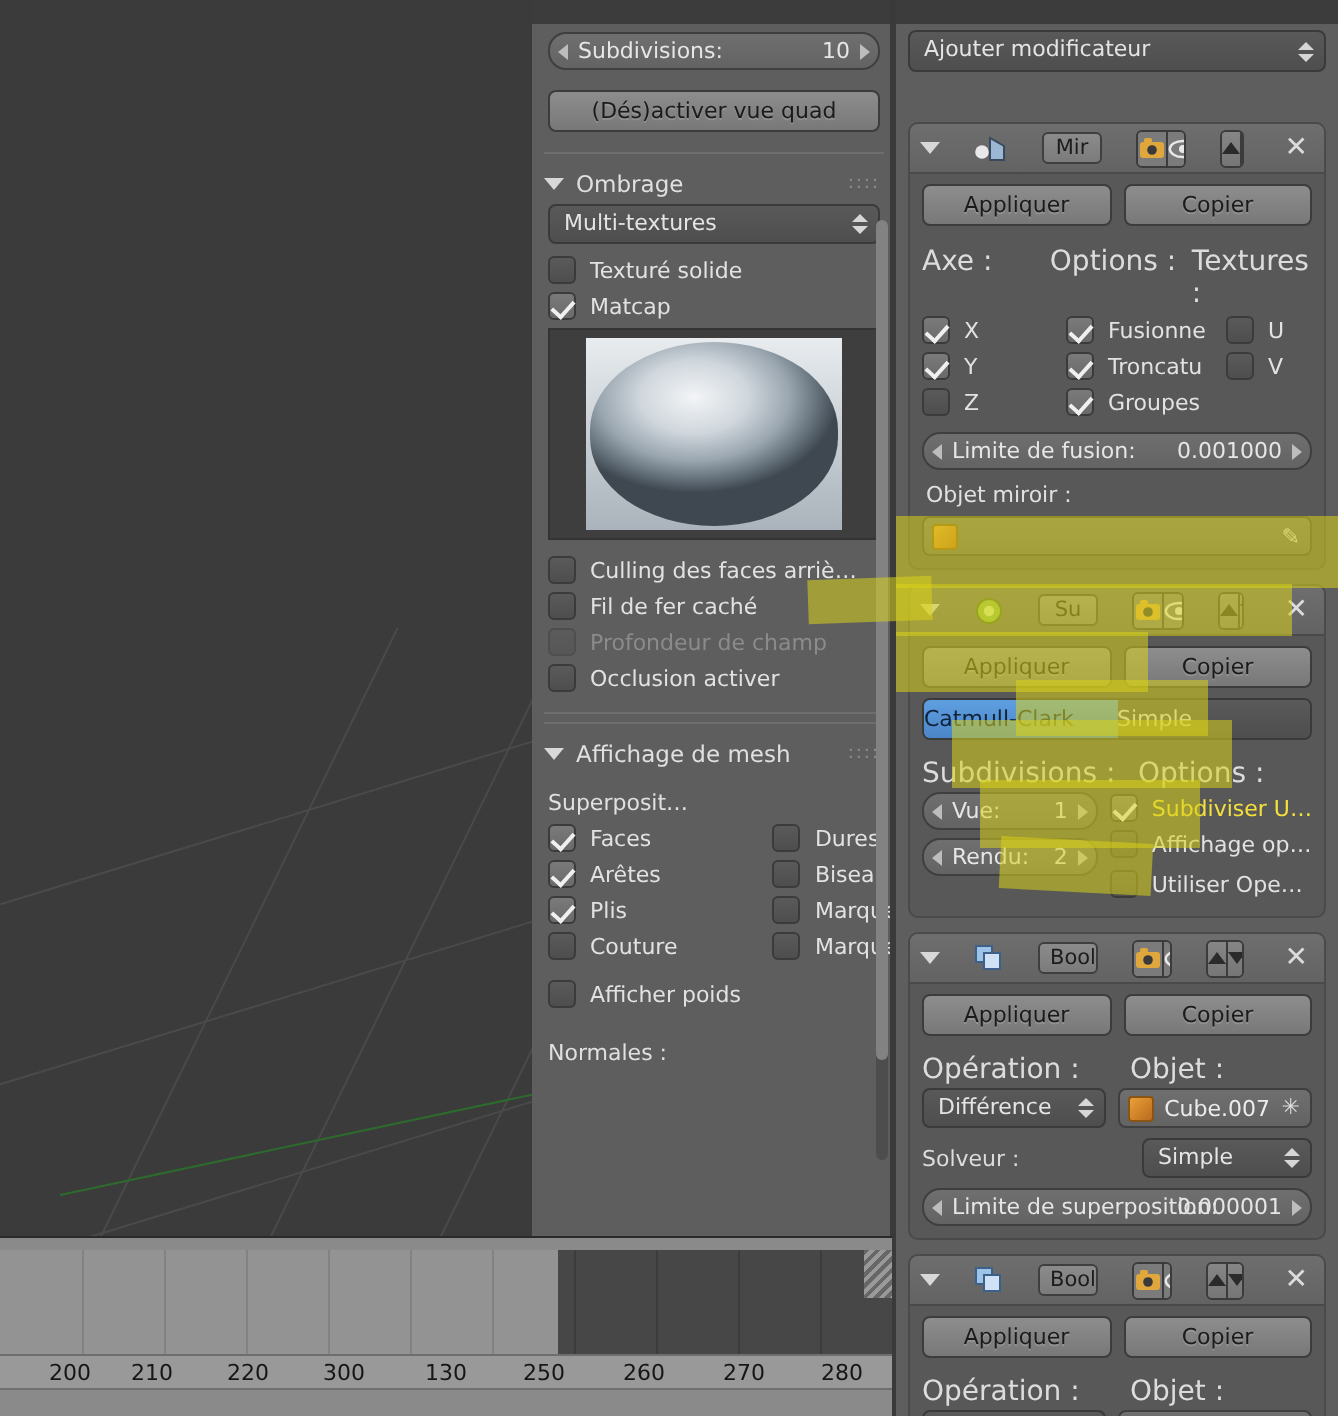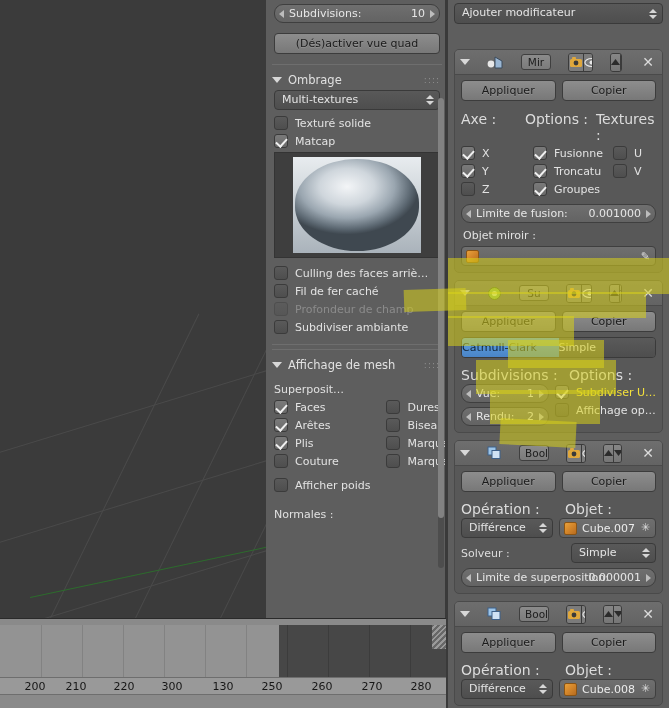--- a/index.html
+++ b/index.html
@@ -40,21 +40,21 @@
   }
   .tl-bottom { position: absolute; left: 0; top: 76px; width: 446px; height: 14px; background: #8a8a8a; }
   .corner-grip {
     position: absolute; right: 0; top: 0; width: 14px; height: 24px;
     background: repeating-linear-gradient(135deg,#6d6d6d 0 2px,#a8a8a8 2px 4px);
     opacity: .85;
   }
 
   
   .col {
-    position: absolute; top: 0; background: #5e5e5e; overflow: hidden;
+    position: absolute; top: 12px; background: #5e5e5e; overflow: hidden;
   }
   .col-left  { left: 266px; width: 182px; height: 618px; }
   .col-right { left: 448px; width: 221px; height: 708px; background: #5e5e5e; }
 
   .vsep { position: absolute; top: 0; width: 3px; height: 100%; background: #3a3a3a; }
 
   
   .row { margin: 0 8px 4px 8px; }
   .btn {
     background: linear-gradient(#8d8d8d,#787878);
@@ -245,21 +245,21 @@
     <div class="cbrow">
       <span class="cb"></span>
       <span class="cblabel">Fil de fer caché</span>
     </div>
     <div class="cbrow">
       <span class="cb" style="opacity:.45"></span>
       <span class="cblabel dim">Profondeur de champ</span>
     </div>
     <div class="cbrow">
       <span class="cb"></span>
-      <span class="cblabel">Subdiviser ambiante</span>
+      <span class="cblabel">Occlusion activer</span>
     </div>
 
     <div class="hr" style="margin-top:8px;"></div>
 
 
     <div class="hr"></div>
 
     <div class="sechdr">
       <span class="tri down"></span>
       <span>Affichage de mesh</span>
@@ -548,20 +548,24 @@
           </div>
         </div>
         <div style="flex:1">
           <div class="cbrow" style="padding:1px 0">
             <span class="cb on"></span>
             <span class="cblabel amber">Subdiviser U…</span>
           </div>
           <div class="cbrow" style="padding:3px 0">
             <span class="cb"></span>
             <span class="cblabel">Affichage op…</span>
+          </div>
+          <div class="cbrow" style="padding:3px 0">
+            <span class="cb"></span>
+            <span class="cblabel">Utiliser Ope…</span>
           </div>
         </div>
       </div>
     </div>
 
     <div class="mod">
       <div class="mod-hdr">
         <span class="mhc"></span>
         <span>
           <svg width="15" height="14" viewBox="0 0 15 14">

